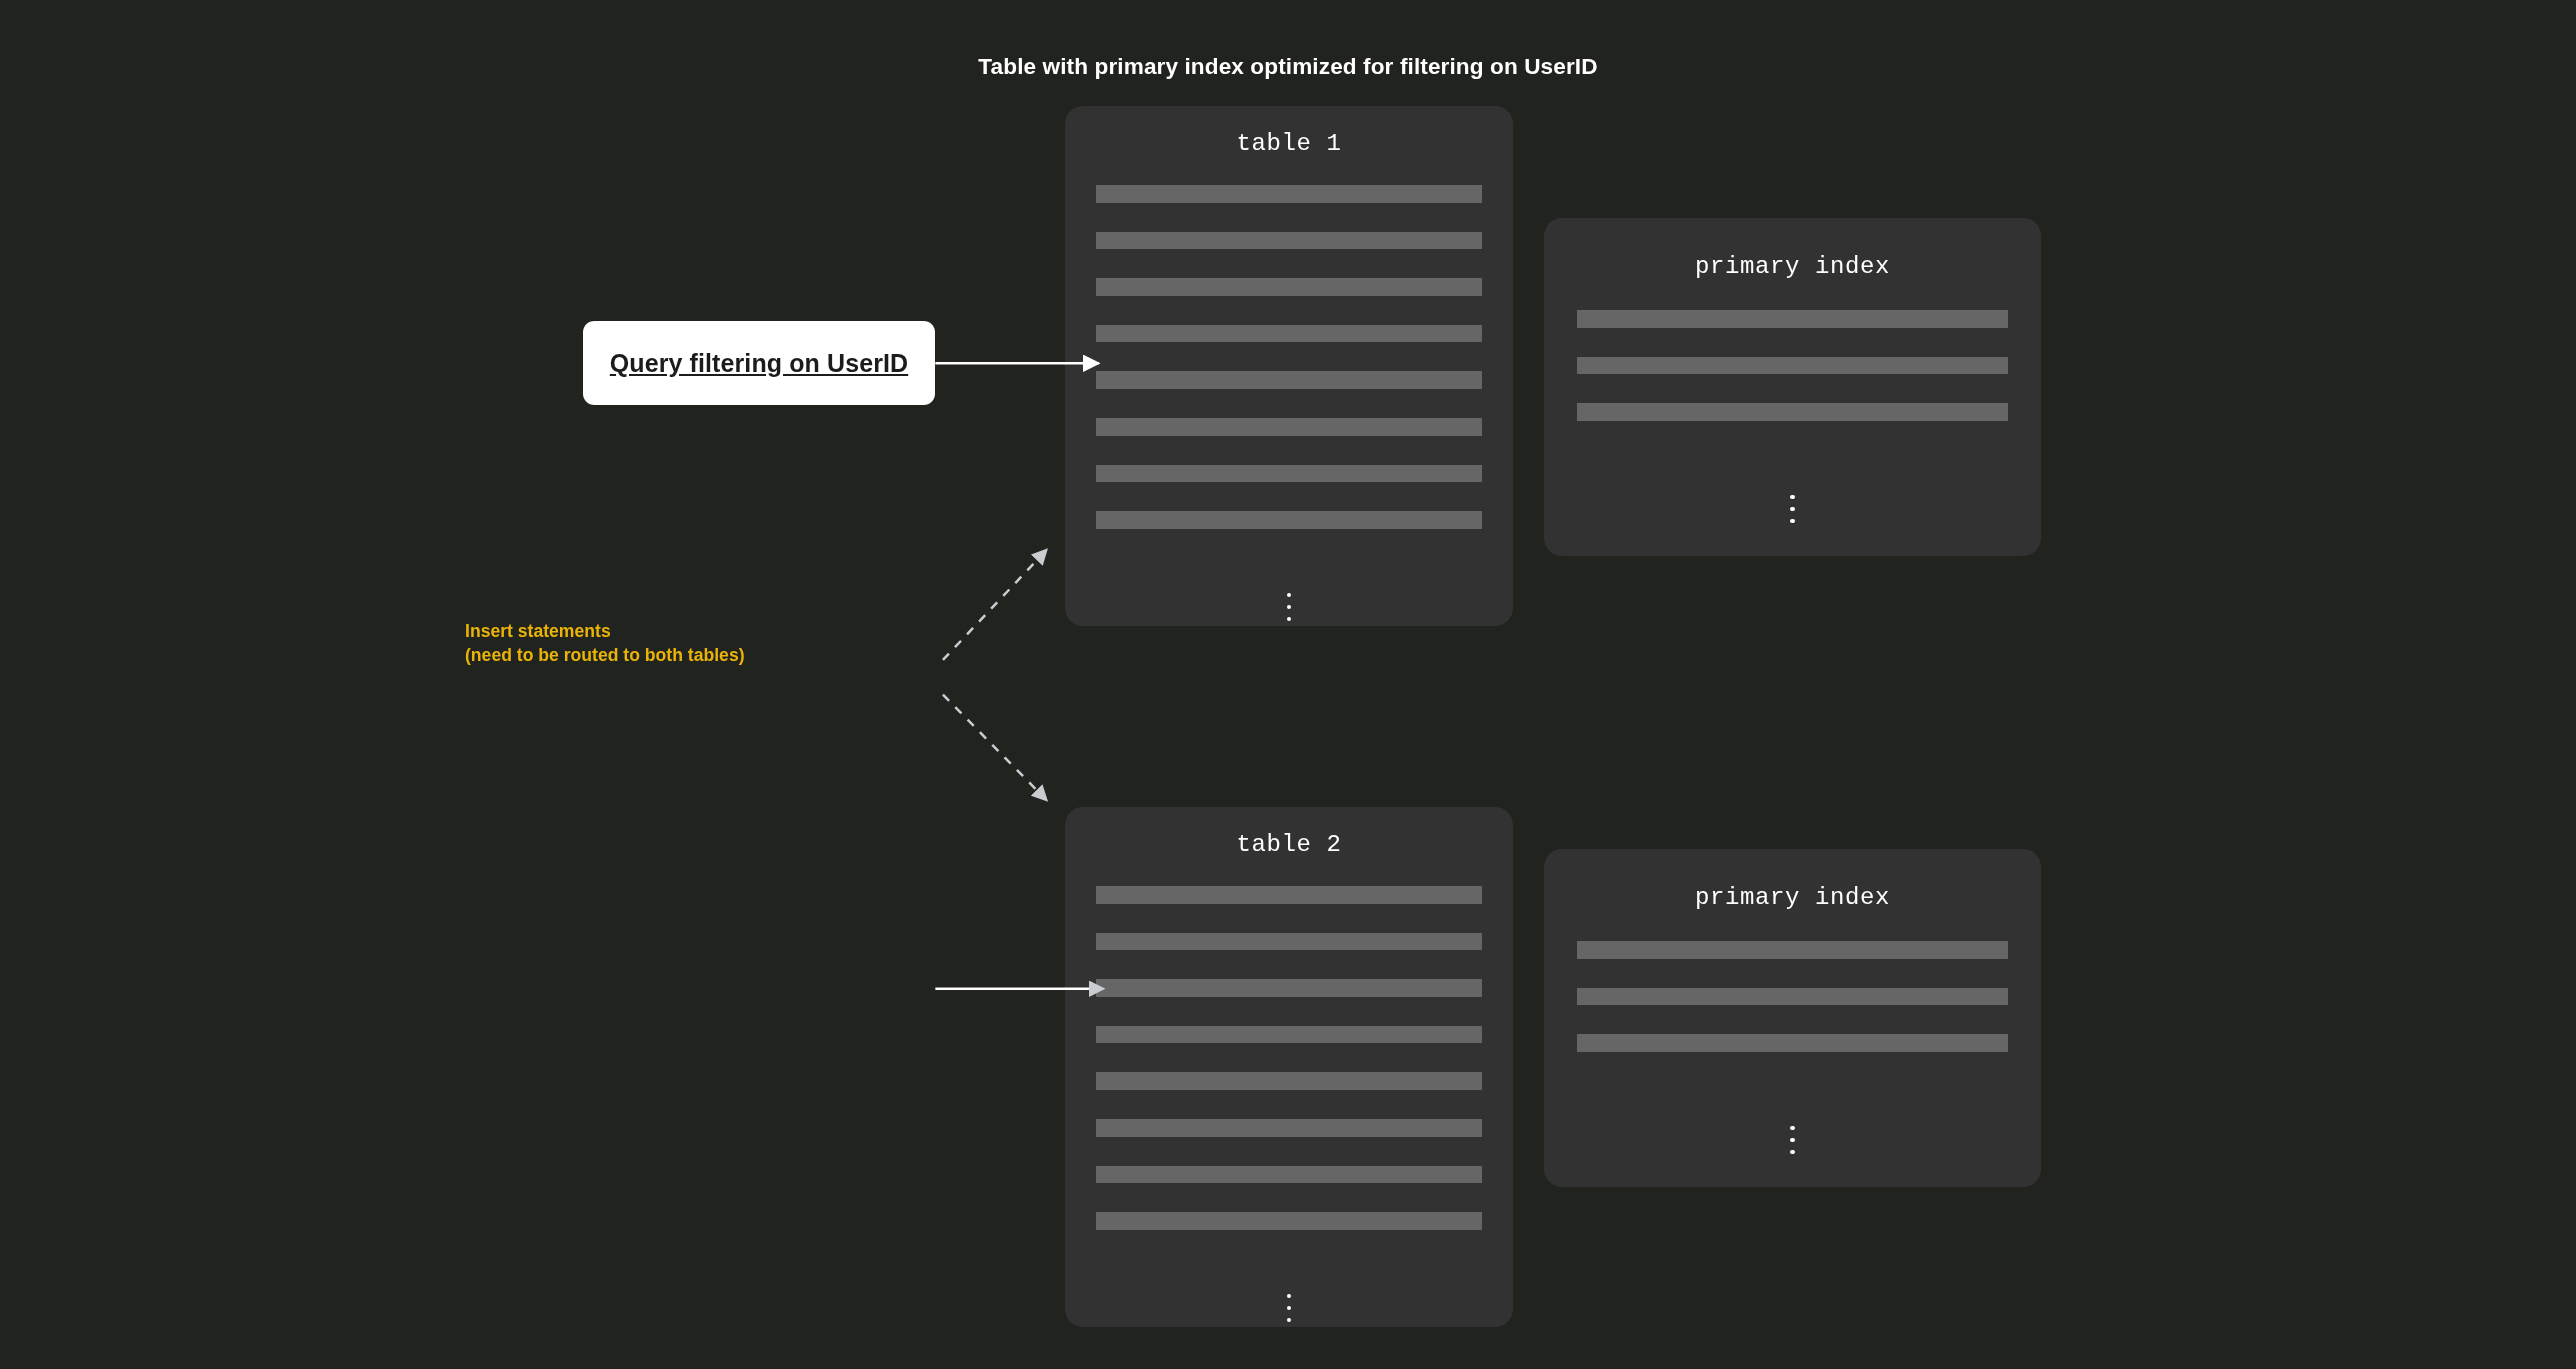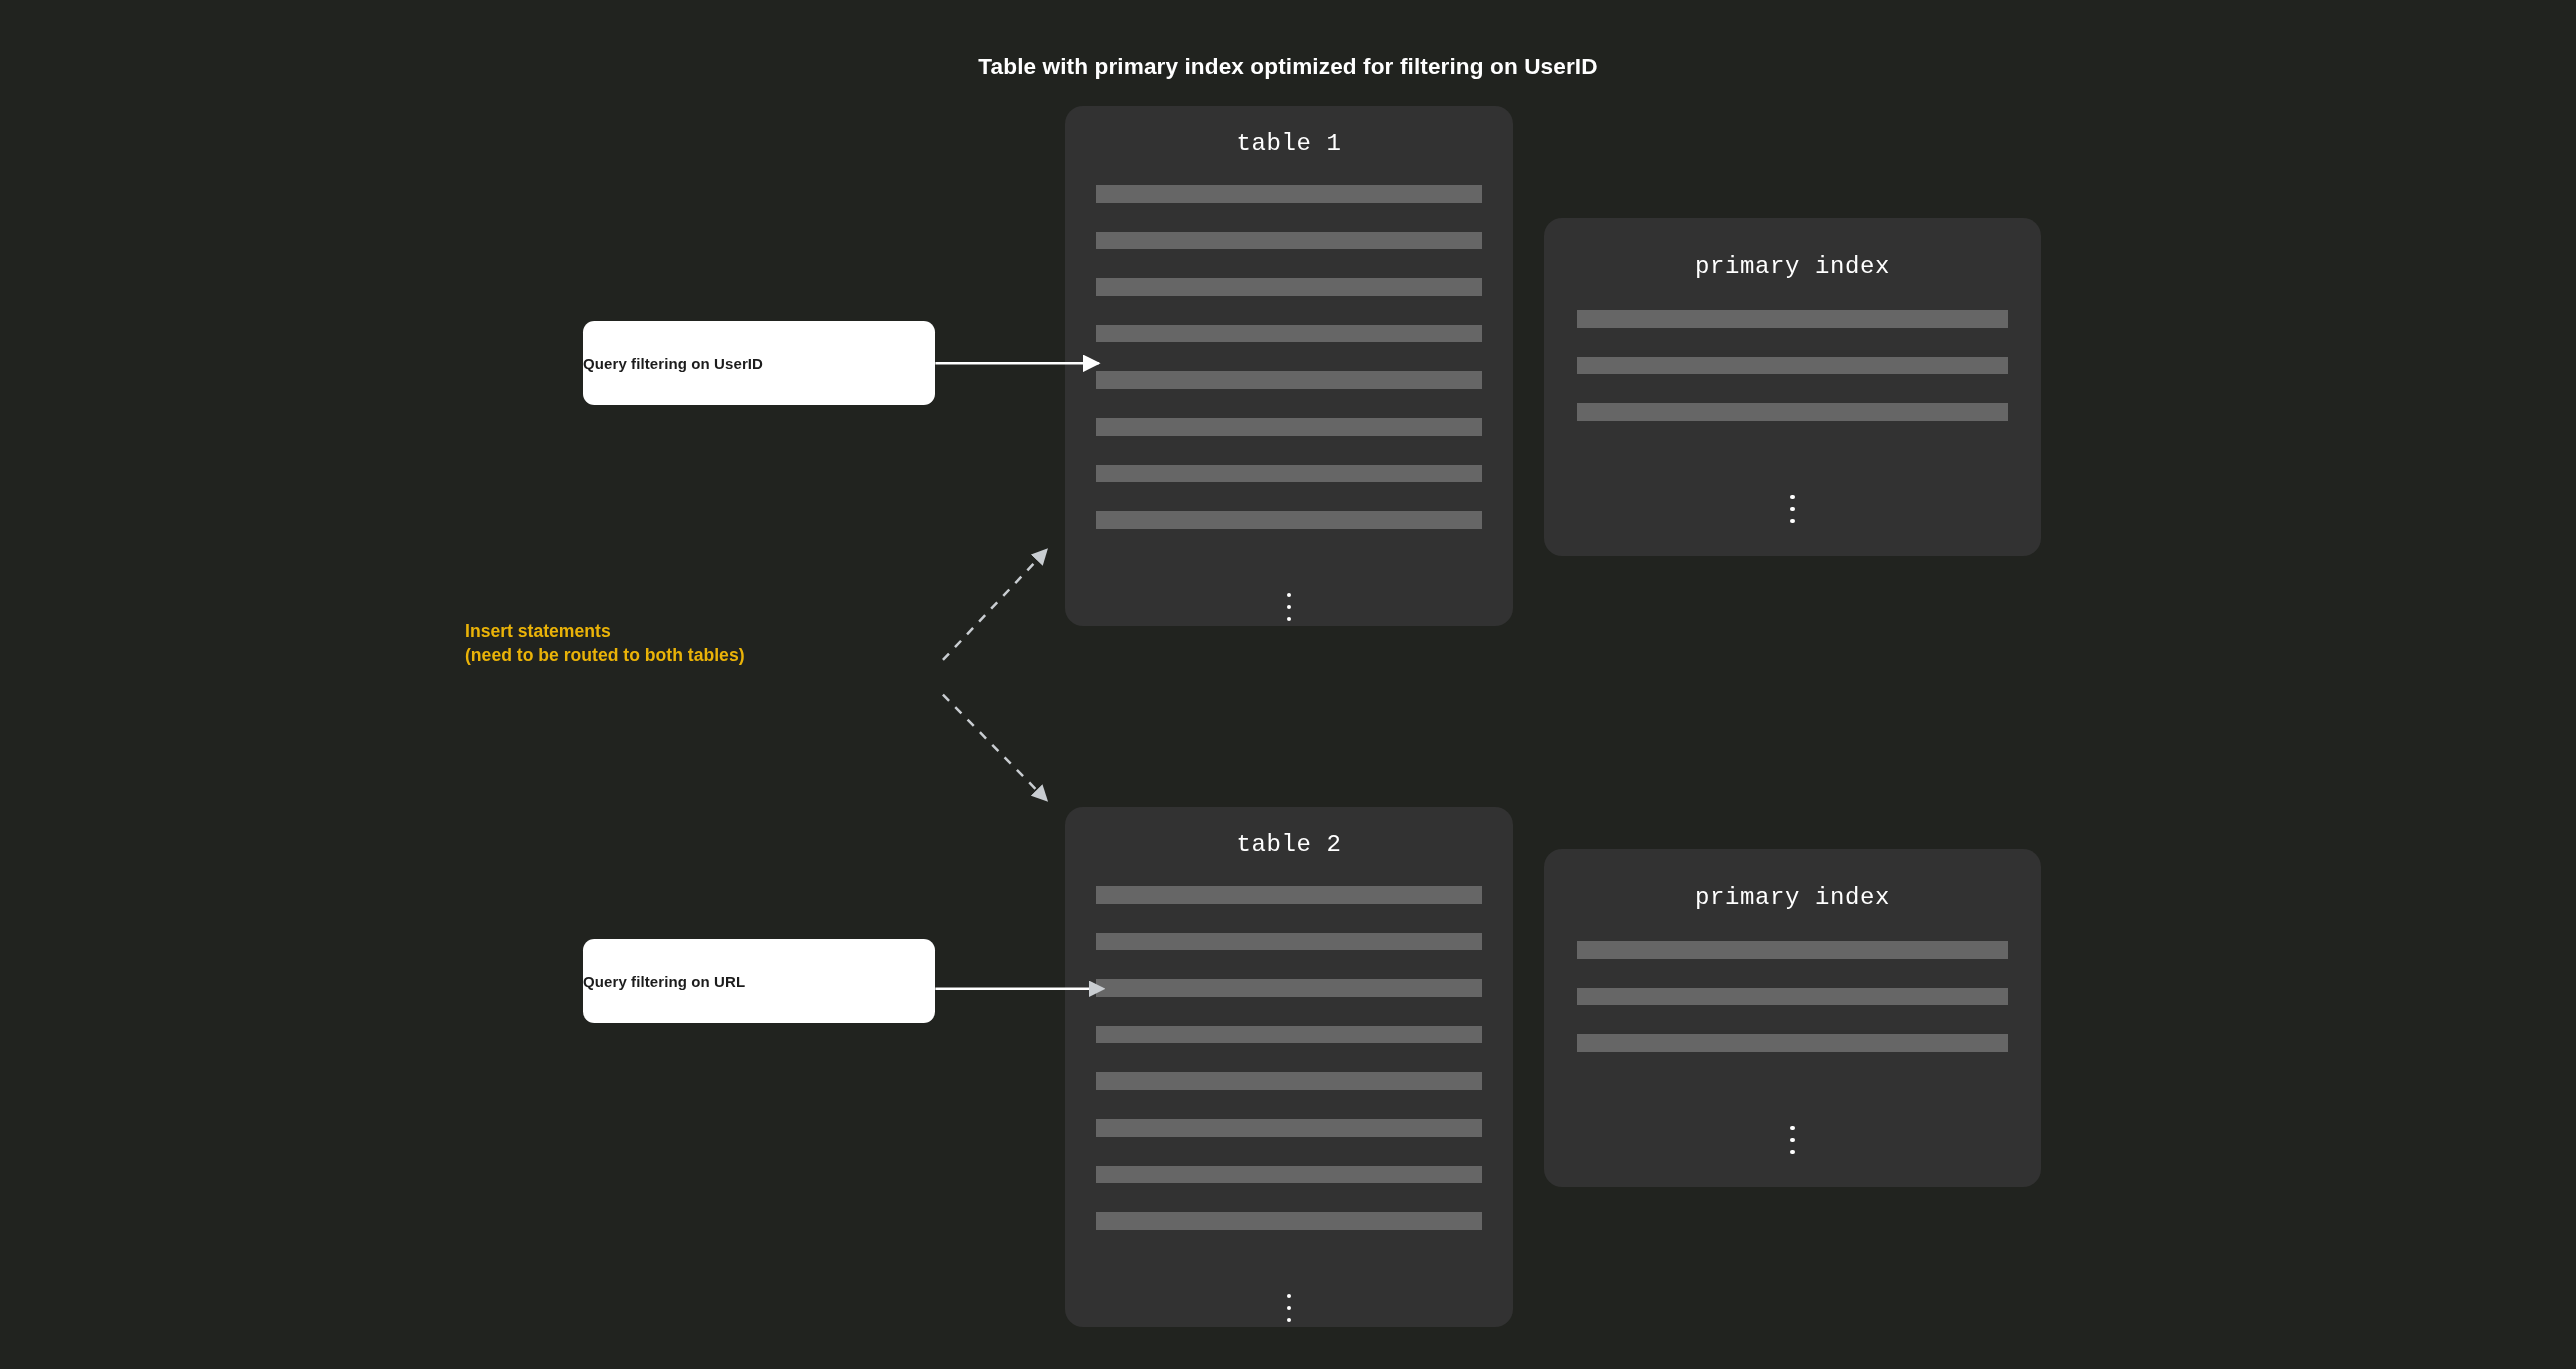--- a/index.html
+++ b/index.html
@@ -96,26 +96,27 @@
   .pindex-card .rows       { top: 92px; left: 33px; right: 33px; }
   .pindex-card .vdots      { top: 277px; }
 
   
   .query-box {
     position: absolute;
     background: #ffffff;
     border-radius: 11.3px;
     display: flex;
     align-items: center;
-    justify-content: flex-start;
+    justify-content: center;
     color: #1c1c1c;
-    font-size: 15px;
+    font-size: 25px;
     font-weight: bold;
     letter-spacing: 0.1px;
     white-space: nowrap;
+    text-decoration: underline;
   }
   #query-userid-box { left: 583px;  top: 321px;  width: 352px; height: 84px; }
   #query-url-box    { left: 583px;  top: 939px; width: 352px; height: 84px; }
 
   
   #insert-label {
     position: absolute;
     left: 465px;
     top: 620px;
     width: 352px;
@@ -205,23 +206,20 @@
     </div>
     <div class="vdots">
       <span></span>
         <span></span>
         <span></span>
     </div>
   </div>
 
   <div class="query-box" id="query-userid-box">
     <span>Query filtering on UserID</span>
-  </div>
-  <div class="query-box" id="query-url-box">
-    <span>Query filtering on URL</span>
   </div>
 
   <div id="insert-label">
     <div>Insert statements</div>
     <div>(need to be routed to both tables)</div>
   </div>
 
   <svg id="arrows" viewBox="0 0 4098 2178">
     <defs>
       <marker id="arrow-white" viewBox="0 0 10 10" refX="9" refY="5" markerWidth="7" markerHeight="7" orient="auto-start-reverse">

